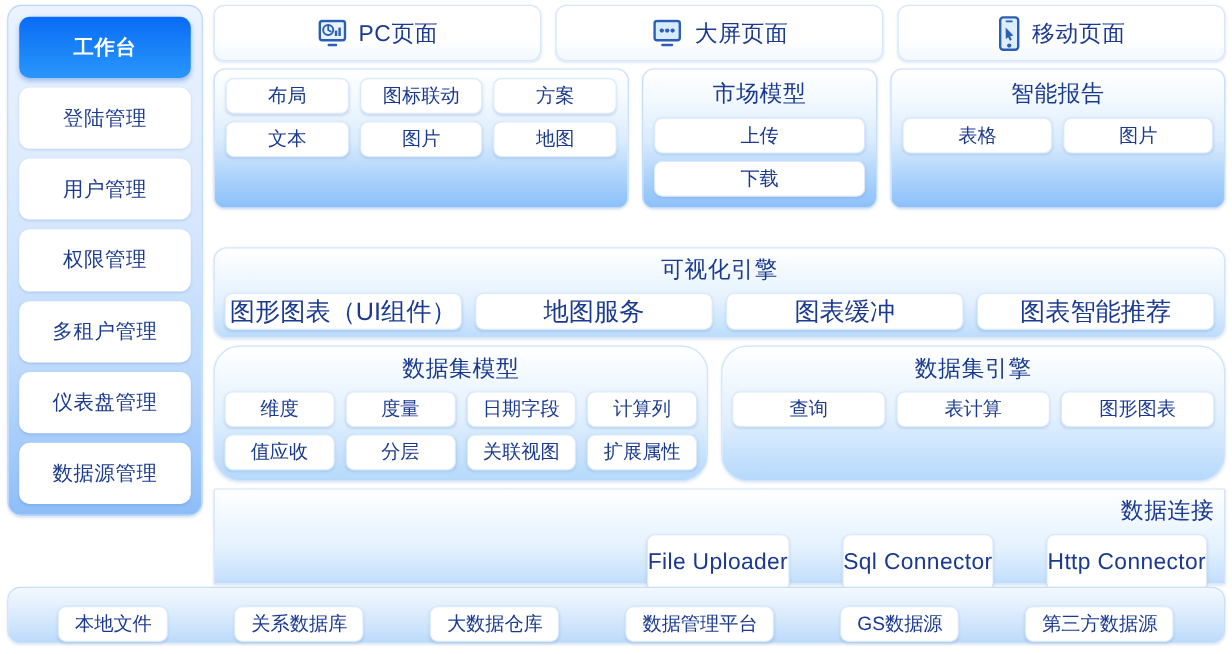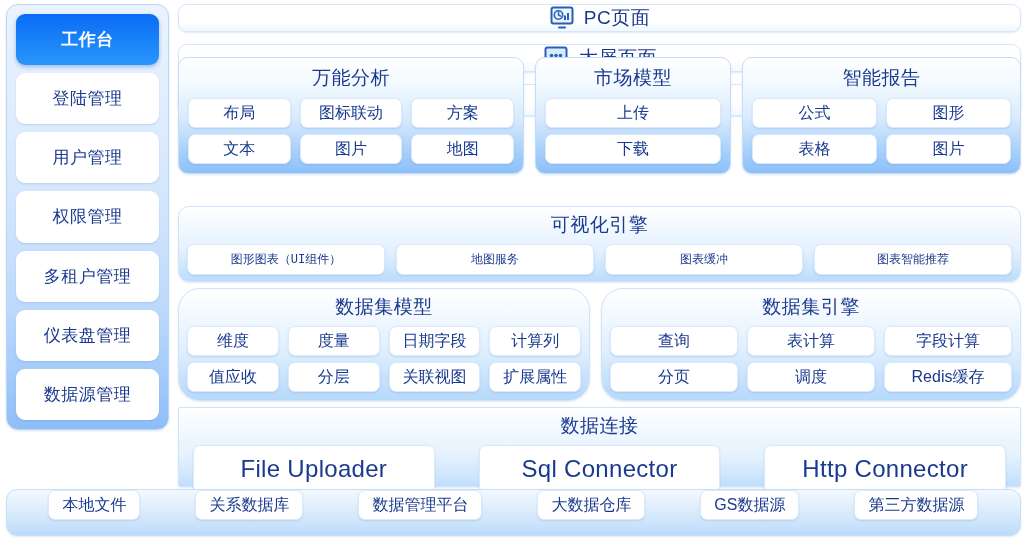--- a/index.html
+++ b/index.html
@@ -88,21 +88,20 @@
     box-shadow: 0 1px 2px rgba(70,120,190,.16);
     padding: 6px;
   }
 
   
   .row-tabs {
     display: flex;
     gap: 12px;
     height: 47px;
     align-items: stretch;
-    flex-direction: column;
   }
   .tab {
     flex: 1 1 0;
     background: linear-gradient(180deg, #ffffff 0%, #ffffff 62%, #f2f8ff 100%);
     border: 1px solid #d6e7fb;
     border-radius: 9px;
     display: flex;
     align-items: center;
     justify-content: center;
     gap: 9px;
@@ -180,21 +179,21 @@
         #bcdcfc 100%);
     border: 1px solid #cfe3fa;
     box-shadow: 0 1px 2px rgba(70,120,190,.16);
     padding: 5px 8px 8px 8px;
     display: flex;
     flex-direction: column;
     margin-top: 26px;
   }
   .row-viz .panel-title { margin-bottom: 6px; }
   .viz-chips { display: flex; gap: 11px; }
-  .viz-chips .chip { height: 31px; font-size: 12px; font-family: Liberation Mono, monospace; }
+  .viz-chips .chip { height: 31px; font-size: 21px; }
 
   
   .row-dataset { display: flex; gap: 11px; height: 122px; }
   .ds-panel {
     border-radius: 22px;
     background: linear-gradient(180deg,
         #ffffff 0%,
         #f3f9ff 22%,
         #e0effe 55%,
         #c6e1fc 82%,
@@ -218,43 +217,44 @@
         #ffffff 0%,
         #f3f9ff 26%,
         #e4f1fe 62%,
         #cde5fd 88%,
         #c0ddfc 100%);
     border: 1px solid #cfe3fa;
     box-shadow: 0 1px 2px rgba(70,120,190,.16);
     padding: 5px 8px 8px 8px;
     display: flex;
     flex-direction: column;
+    align-items: flex-end;
   }
   .row-conn .panel-title { margin-bottom: 6px; }
   .conn-chips { display: flex; gap: 44px; padding: 0 6px; }
   .conn-chips .chip {
     height: 48px;
-    font-size: 24px;
+    font-size: 19px;
     letter-spacing: .3px;
   }
 
   
   .bottom-bar {
     margin: 0 6px 5px 6px;
     height: 47px;
     border-radius: 11px;
     background: linear-gradient(180deg,
         #f2f8ff 0%,
         #e2effd 35%,
         #cfe5fc 70%,
         #bcdafb 100%);
     border: 1px solid #c8dff8;
     box-shadow: 0 1px 2px rgba(70,120,190,.16);
     display: flex;
-    align-items: flex-start;
+    align-items: flex-end;
     justify-content: space-around;
     padding: 0 14px;
   }
   .src-chip {
     background: #ffffff;
     border: 1px solid #dbeafb;
     border-radius: 7px;
     height: 30px;
     padding: 0 13px;
     display: flex;
@@ -335,21 +335,20 @@
       <path d="M7 10 L13.5 16.5 L10.8 17.2 L12.2 20.2 L10.6 21 L9.2 18 L7.2 19.6 Z" fill="#2b5fb5"></path>
     </svg>
               </span>
               <span class="tab-label">移动页面</span>
             </div>
           </div>
       </div>
 
       <div class="row-feature" id="features">
           <div class="panel p-analysis">
-            <div class="panel-title">万能分析</div>
             <div class="chip-grid">
               <div class="chip-row">
                 <div class="chip">布局</div>
                 <div class="chip">图标联动</div>
                 <div class="chip">方案</div>
               </div>
               <div class="chip-row">
                 <div class="chip">文本</div>
                 <div class="chip">图片</div>
                 <div class="chip">地图</div>
@@ -363,24 +362,20 @@
                 <div class="chip">上传</div>
               </div>
               <div class="chip-row">
                 <div class="chip">下载</div>
               </div>
             </div>
           </div>
           <div class="panel p-report">
             <div class="panel-title">智能报告</div>
             <div class="chip-grid">
-              <div class="chip-row">
-                <div class="chip">公式</div>
-                <div class="chip">图形</div>
-              </div>
               <div class="chip-row">
                 <div class="chip">表格</div>
                 <div class="chip">图片</div>
               </div>
             </div>
           </div>
         </div>
 
       <div class="row-viz">
         <div class="panel-title">可视化引擎</div>
@@ -409,45 +404,40 @@
                 <div class="chip">扩展属性</div>
               </div>
             </div>
           </div>
           <div class="ds-panel ds-engine">
             <div class="panel-title">数据集引擎</div>
             <div class="chip-grid">
               <div class="chip-row">
                 <div class="chip">查询</div>
                 <div class="chip">表计算</div>
-                <div class="chip">字段计算</div>
-              </div>
-              <div class="chip-row">
-                <div class="chip">分页</div>
-                <div class="chip">调度</div>
-                <div class="chip">Redis缓存</div>
+                <div class="chip">图形图表</div>
               </div>
             </div>
           </div>
         </div>
 
       <div class="row-conn">
         <div class="panel-title">数据连接</div>
         <div class="conn-chips" id="conn-chips">
             <div class="chip">File Uploader</div>
             <div class="chip">Sql Connector</div>
             <div class="chip">Http Connector</div>
           </div>
       </div>
 
     </div>
   </div>
 
   <div class="bottom-bar" id="sources">
       <div class="src-chip">本地文件</div>
       <div class="src-chip">关系数据库</div>
+      <div class="src-chip">大数据仓库</div>
       <div class="src-chip">数据管理平台</div>
-      <div class="src-chip">大数据仓库</div>
       <div class="src-chip">GS数据源</div>
       <div class="src-chip">第三方数据源</div>
     </div>
 
 </div>
 
 </body></html>

